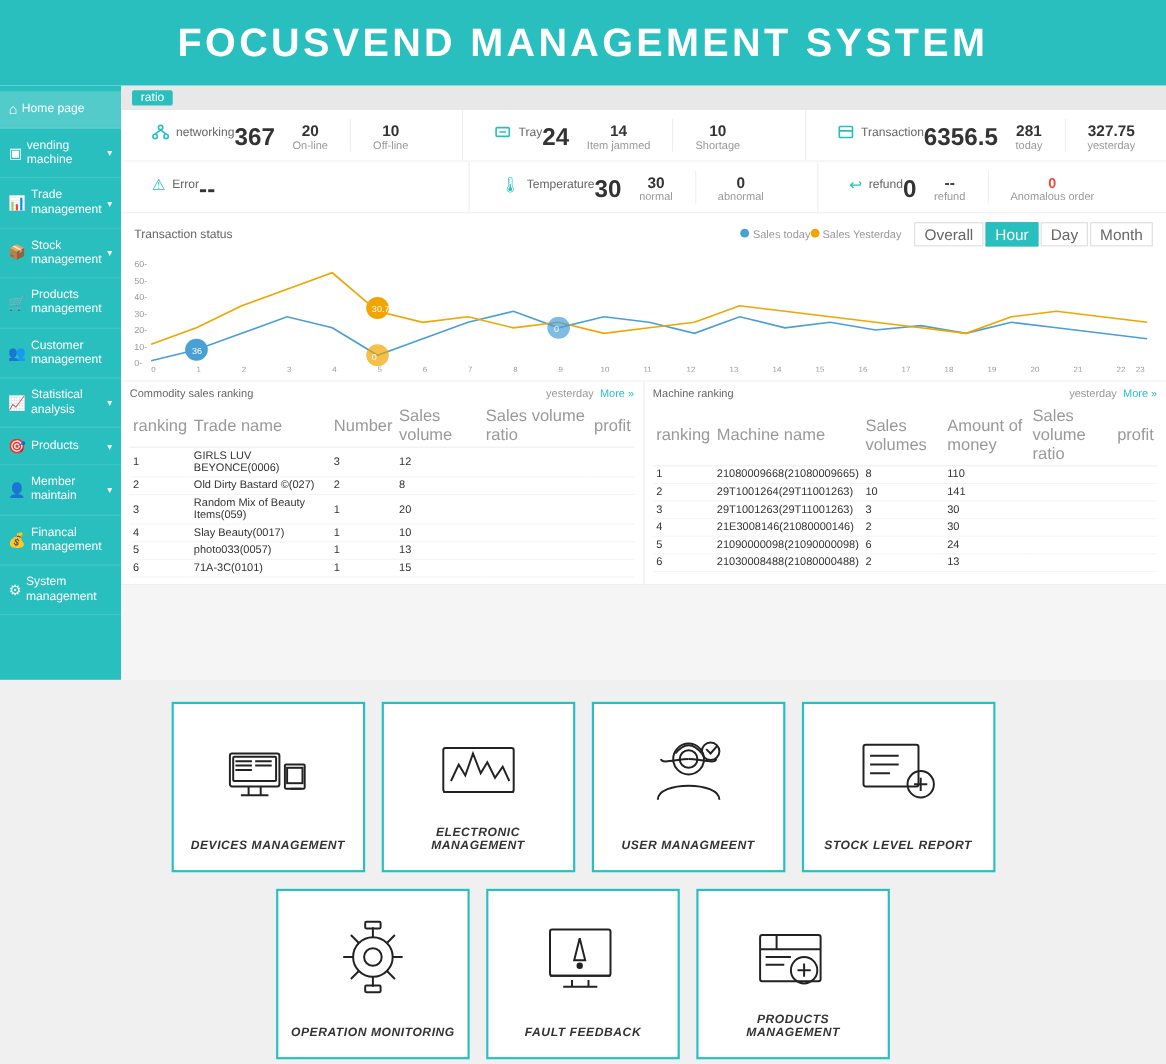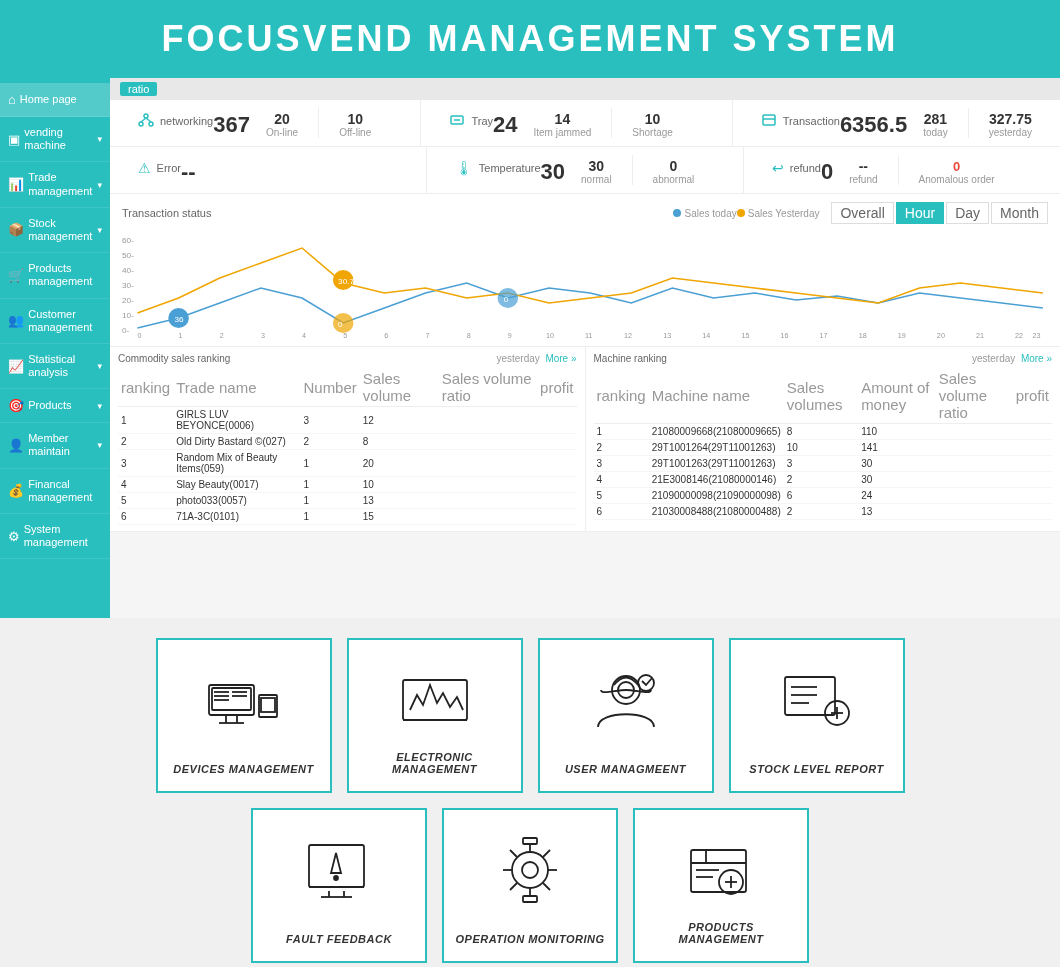--- a/index.html
+++ b/index.html
@@ -749,55 +749,55 @@
       <span class="card-label">STOCK LEVEL REPORT</span>
     </div>
 
   </div>
 
   <div class="cards-row">
 
     <div class="card">
       <div class="card-icon">
         <svg class="card-svg" viewBox="0 0 80 70">
-          <rect x="10" y="10" width="55" height="42" rx="2"></rect>
-          <line x1="10" y1="52" x2="65" y2="52"></line>
-          <line x1="30" y1="56" x2="30" y2="62"></line>
-          <line x1="45" y1="56" x2="45" y2="62"></line>
-          <line x1="22" y1="62" x2="53" y2="62"></line>
-          <polygon points="37,18 32,38 42,38"></polygon>
-          <circle cx="37" cy="43" r="2" fill="#222"></circle>
-        </svg>
-      </div>
-      <span class="card-label">FAULT FEEDBACK</span>
-    </div>
-
-    <div class="card">
-      <div class="card-icon">
-        <svg class="card-svg" viewBox="0 0 80 70">
           <circle cx="40" cy="35" r="18"></circle>
           <circle cx="40" cy="35" r="8"></circle>
           <line x1="40" y1="8" x2="40" y2="17"></line>
           <line x1="40" y1="53" x2="40" y2="62"></line>
           <line x1="13" y1="35" x2="22" y2="35"></line>
           <line x1="58" y1="35" x2="67" y2="35"></line>
           <line x1="20" y1="15" x2="27" y2="22"></line>
           <line x1="53" y1="48" x2="60" y2="55"></line>
           <line x1="60" y1="15" x2="53" y2="22"></line>
           <line x1="27" y1="48" x2="20" y2="55"></line>
           <rect x="33" y="3" width="14" height="6" rx="1"></rect>
           <rect x="33" y="61" width="14" height="6" rx="1"></rect>
         </svg>
       </div>
       <span class="card-label">OPERATION MONITORING</span>
     </div>
 
     <div class="card">
       <div class="card-icon">
         <svg class="card-svg" viewBox="0 0 80 70">
+          <rect x="10" y="10" width="55" height="42" rx="2"></rect>
+          <line x1="10" y1="52" x2="65" y2="52"></line>
+          <line x1="30" y1="56" x2="30" y2="62"></line>
+          <line x1="45" y1="56" x2="45" y2="62"></line>
+          <line x1="22" y1="62" x2="53" y2="62"></line>
+          <polygon points="37,18 32,38 42,38"></polygon>
+          <circle cx="37" cy="43" r="2" fill="#222"></circle>
+        </svg>
+      </div>
+      <span class="card-label">FAULT FEEDBACK</span>
+    </div>
+
+    <div class="card">
+      <div class="card-icon">
+        <svg class="card-svg" viewBox="0 0 80 70">
           <rect x="10" y="15" width="55" height="42" rx="2"></rect>
           <path d="M10,28 L65,28"></path>
           <line x1="25" y1="15" x2="25" y2="28"></line>
           <circle cx="50" cy="47" r="12"></circle>
           <line x1="44" y1="47" x2="56" y2="47"></line>
           <line x1="50" y1="41" x2="50" y2="53"></line>
           <line x1="15" y1="35" x2="38" y2="35"></line>
           <line x1="15" y1="42" x2="32" y2="42"></line>
         </svg>
       </div>

